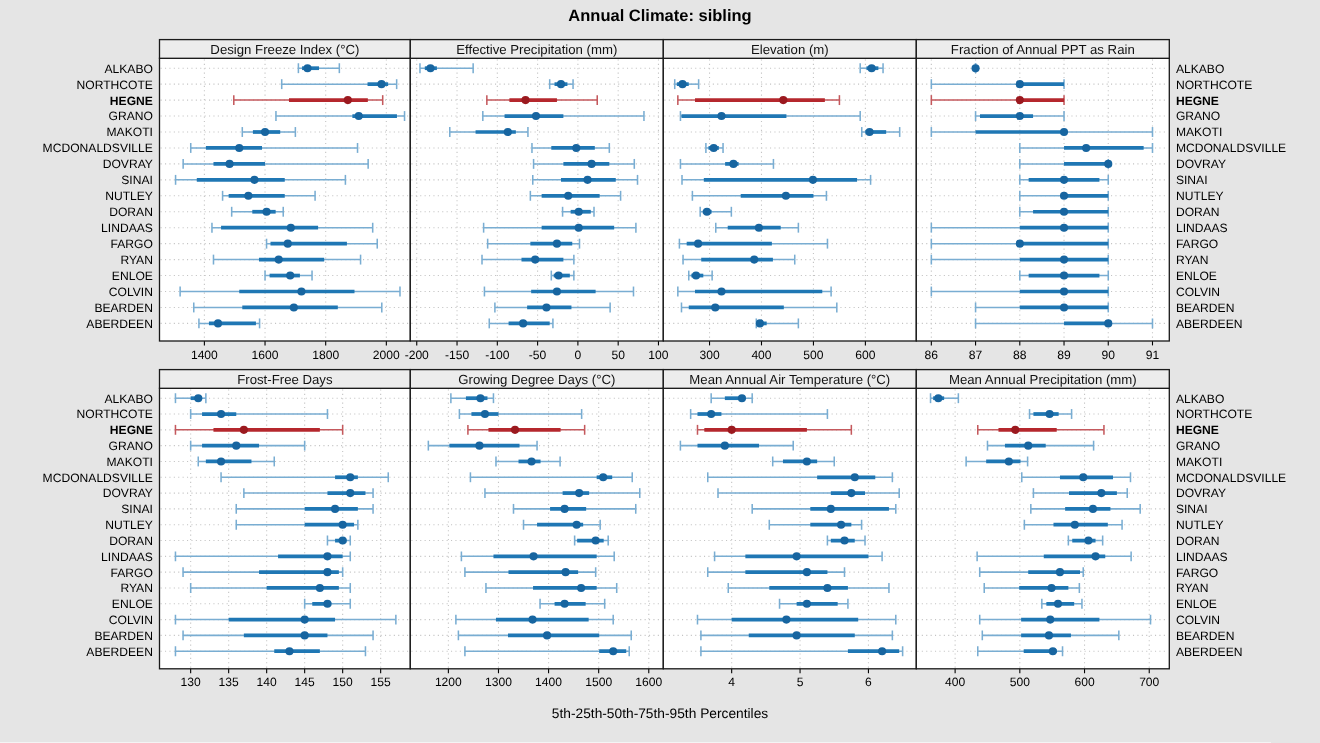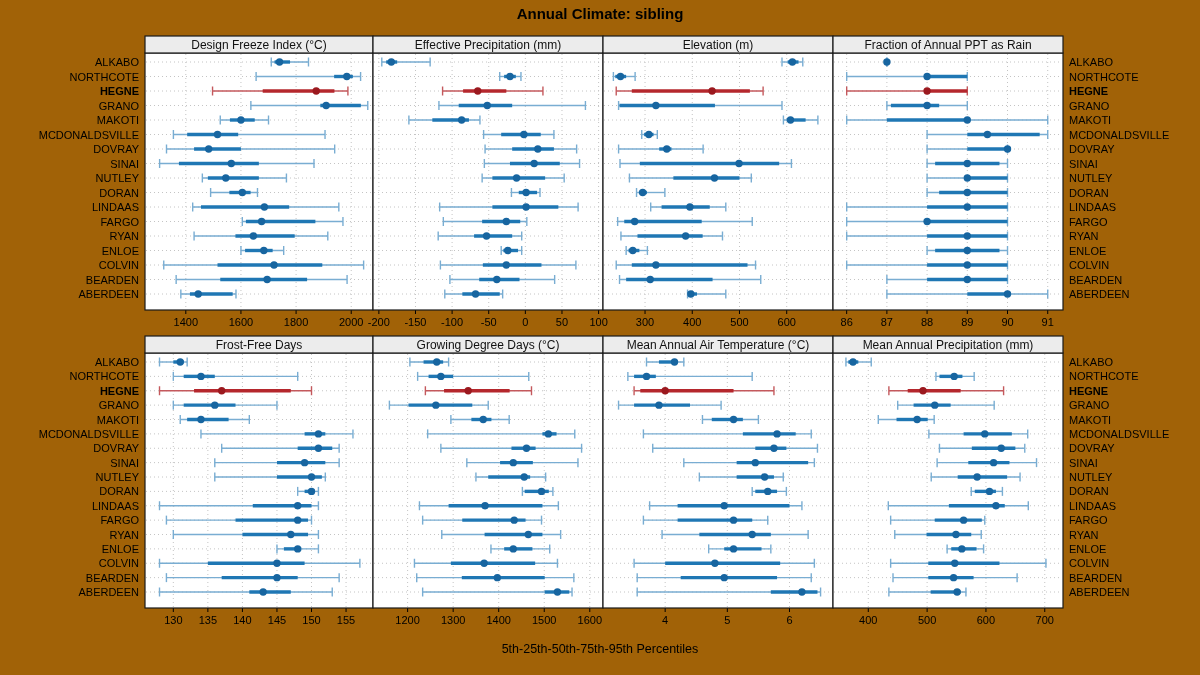--- a/index.html
+++ b/index.html
@@ -1,16 +1,16 @@
 <!DOCTYPE html>
 <html><head>
 <meta charset="utf-8">
 <style>
   html,body{margin:0;padding:0;background:#ffffff;}
-  .fig-wrap{position:relative;width:1200px;height:675px;background:#a16207;
+  .fig-wrap{position:relative;width:1200px;height:675px;background:#e5e5e5;
     font-family:"Liberation Sans", sans-serif;}
   svg text{font-family:"Liberation Sans", sans-serif;}
 </style>
 </head>
 <body>
 
 <div class="fig-wrap">
   <svg id="chart" width="1200" height="675" viewBox="0 0 1200 675">
     <text x="600" y="19" text-anchor="middle" font-size="15" font-weight="bold" fill="#000">Annual Climate: sibling</text>
     <g id="chart-root">

